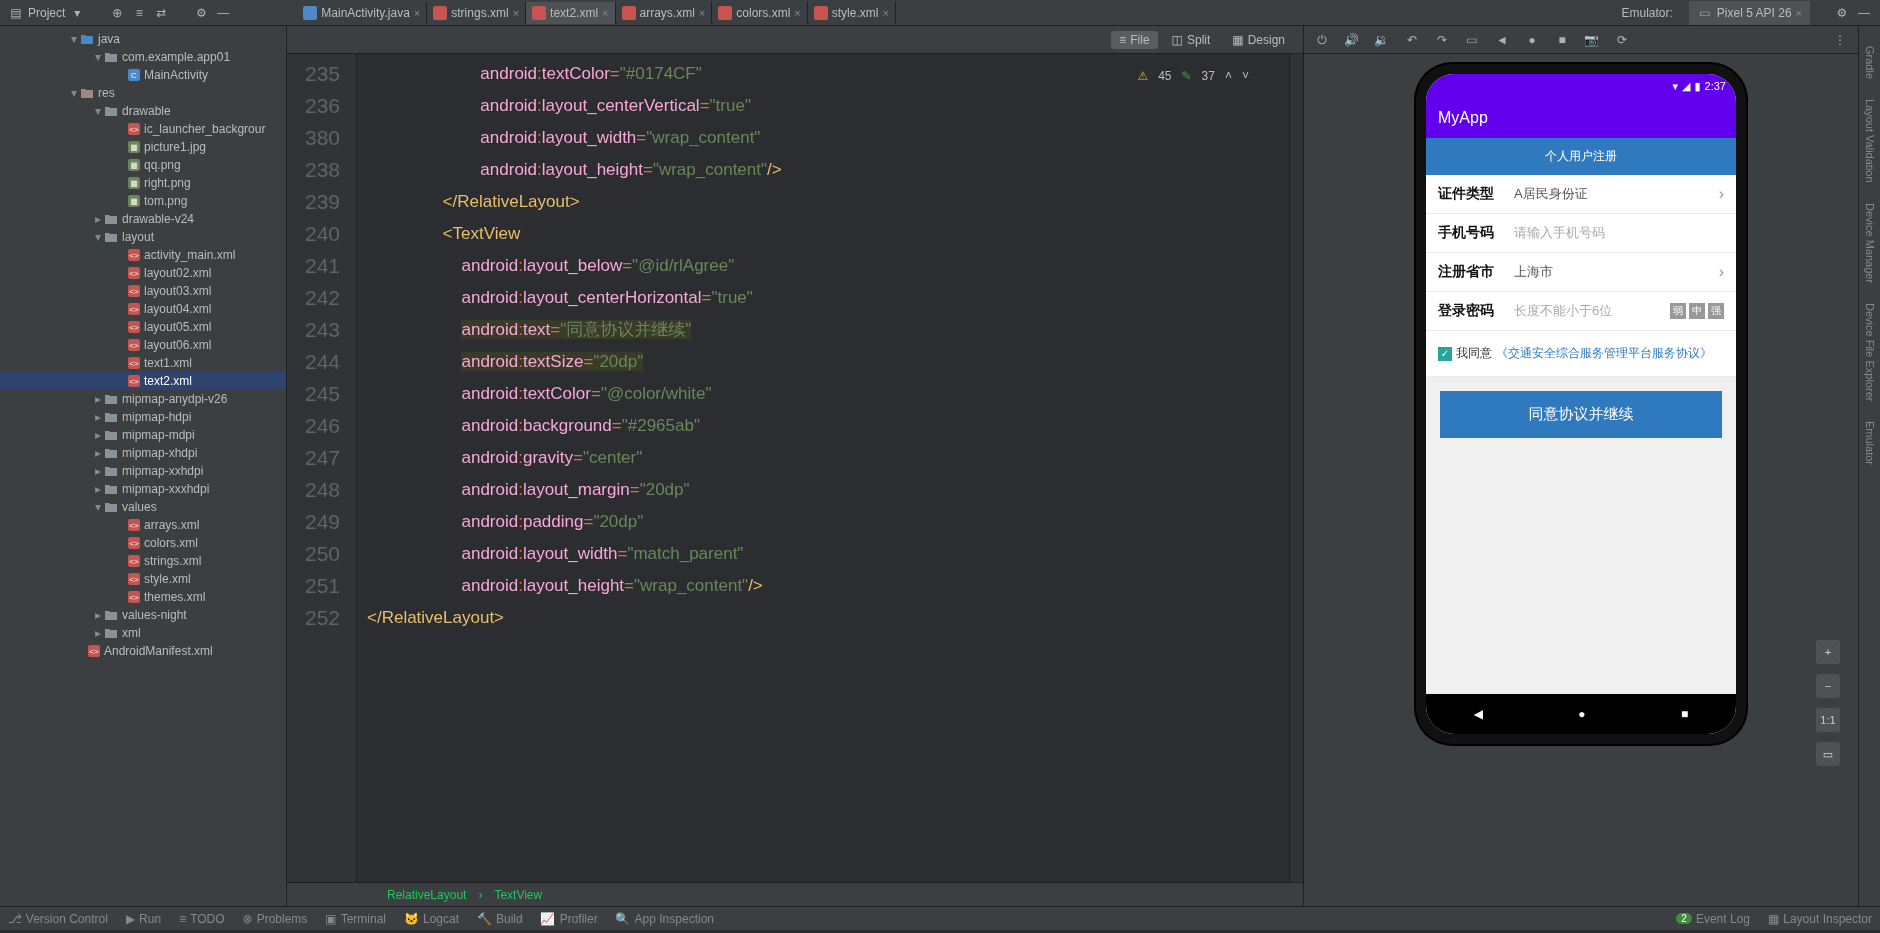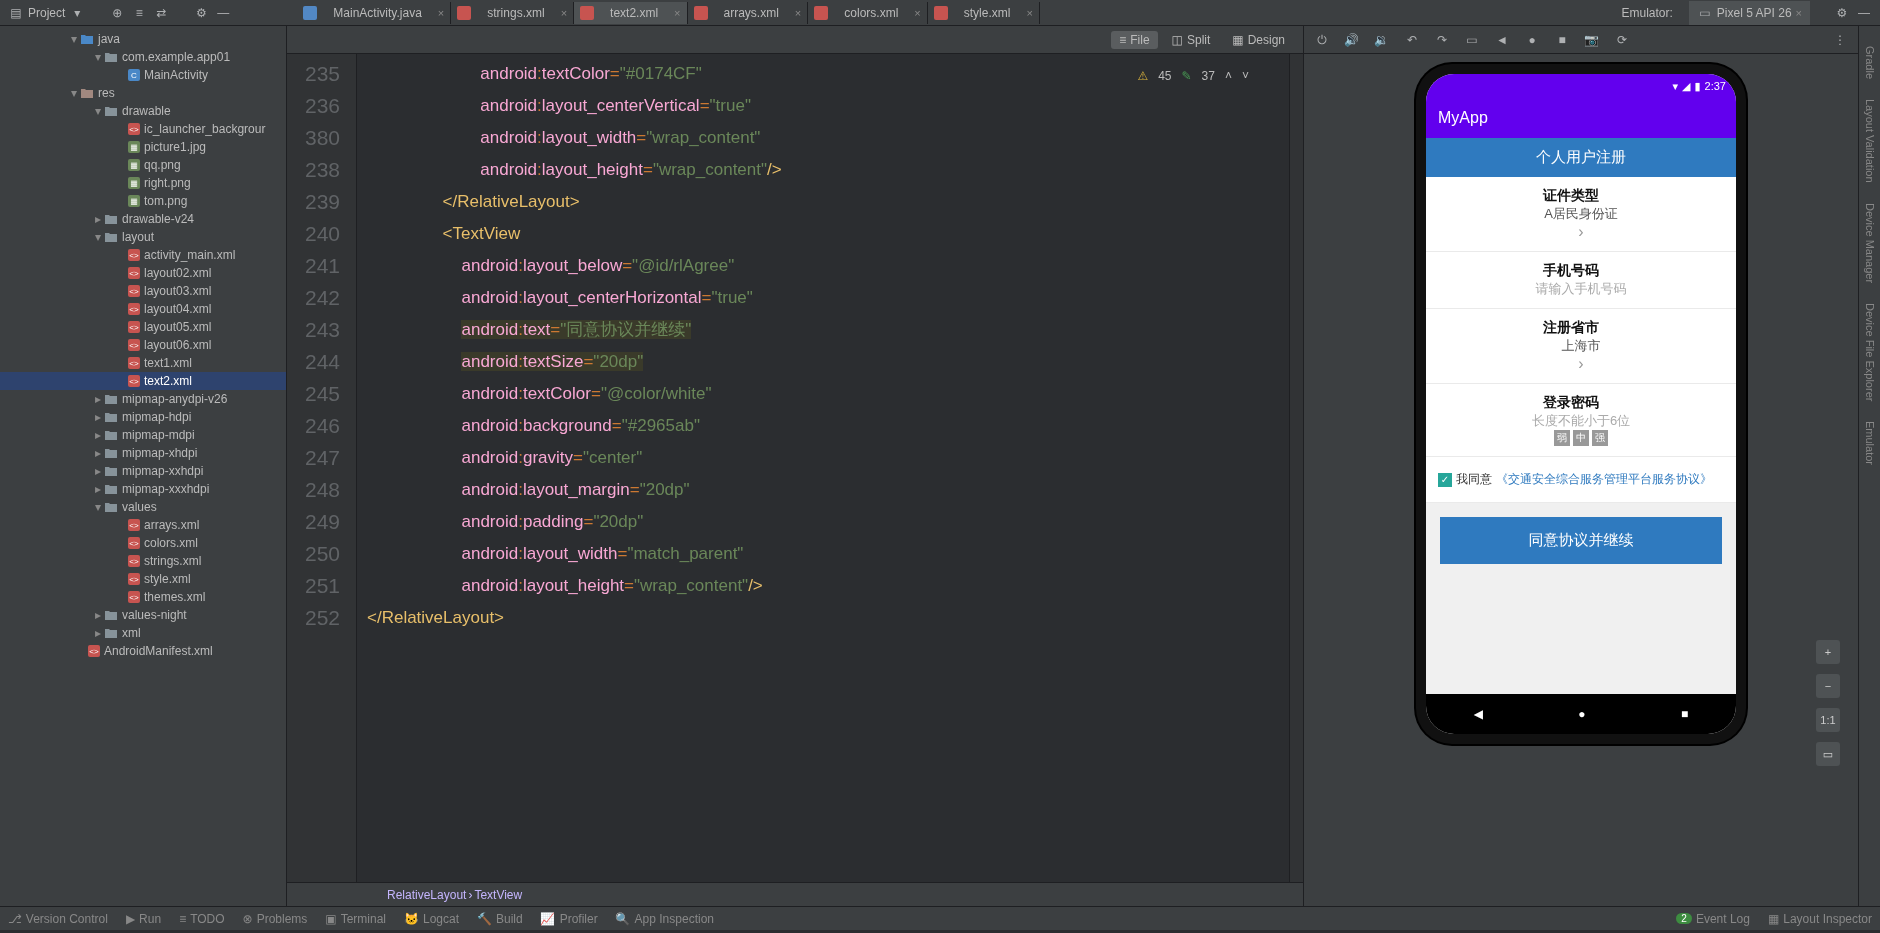--- a/index.html
+++ b/index.html
@@ -4,21 +4,21 @@
 <style>
 * { margin: 0; padding: 0; box-sizing: border-box; font-family: "Segoe UI", Arial, sans-serif; }
 body { background: #2b2d30; color: #bbbbbb; font-size: 12px; overflow: hidden; width: 1880px; height: 933px; }
 
 
 .top-toolbar { height: 26px; background: #3c3f41; display: flex; align-items: center; padding: 0 8px; border-bottom: 1px solid #1e1f22; gap: 6px; }
 .project-selector { display: flex; align-items: center; gap: 4px; cursor: pointer; }
 .tb-icon { width: 16px; height: 16px; display: inline-flex; align-items: center; justify-content: center; color: #afb1b3; font-size: 12px; }
 .tb-spacer { width: 12px; }
 .top-tabs { display: flex; flex: 1; margin-left: 60px; gap: 0; align-items: center; }
-.top-tab { display: flex; align-items: center; gap: 16px; padding: 4px 6px; border-right: 1px solid #1e1f22; color: #bbbbbb; cursor: pointer; }
+.top-tab { display: flex; align-items: center; gap: 4px; padding: 4px 6px; border-right: 1px solid #1e1f22; color: #bbbbbb; cursor: pointer; }
 .top-tab.active { background: #4e5254; }
 .file-icon { width: 14px; height: 14px; background: #c75450; border-radius: 2px; display: inline-flex; align-items: center; justify-content: center; font-size: 8px; color: #fff; }
 .file-icon.java { background: #5288c4; }
 .file-icon.xml { background: #c75450; }
 .close-x { color: #888; font-size: 11px; }
 .emulator-label { margin-left: auto; color: #bbbbbb; padding-right: 10px; }
 .device-tab { display: flex; align-items: center; gap: 4px; padding: 4px 8px; background: #4e5254; }
 
 
 .main-row { display: flex; height: 880px; }
@@ -43,35 +43,35 @@
 .gutter-line { padding-right: 16px; position: relative; }
 .code-pane { flex: 1; font-family: "JetBrains Mono","Consolas",monospace; font-size: 17px; line-height: 32px; padding-top: 4px; padding-left: 10px; position: relative; overflow:hidden;}
 .code-line { white-space: pre; }
 .tag-name { color: #e8bf6a; }
 .attr-name { color: #f9a8d4; }
 .op { color: #cc7832; }
 .str { color: #6a8759; }
 .hl { background: #3a3a2a; }
 .marker-strip { width: 14px; background: #313335; border-left:1px solid #1e1f22; position:relative;}
 .problems-indicator { position:absolute; top:6px; right:40px; display:flex; gap:10px; align-items:center; font-size:12px; color:#bbb; }
-.breadcrumb-bar { height: 24px; background: #3c3f41; display: flex; align-items: center; padding-left: 100px; gap: 2px; color: #c4b5fd; border-top:1px solid #1e1f22;}
+.breadcrumb-bar { height: 24px; background: #3c3f41; display: flex; align-items: center; padding-left: 100px; gap: 12px; color: #22c55e; border-top:1px solid #1e1f22;}
 
 
 .emulator-panel { width: 555px; background: #3c3f41; border-left: 1px solid #1e1f22; display: flex; flex-direction: column; }
 .emu-toolbar { height: 28px; display: flex; align-items: center; gap: 14px; padding: 0 10px; border-bottom: 1px solid #1e1f22; color:#afb1b3; }
 .emu-icons-right { margin-left: auto; display: flex; gap: 12px; align-items:center;}
 .phone-stage { flex: 1; display: flex; align-items: flex-start; justify-content: center; padding-top: 10px; background: #3c3f41; position:relative; }
 .phone-frame { width: 330px; height: 680px; background: #111; border-radius: 36px; padding: 10px; box-shadow: 0 0 0 2px #000; position:relative; }
 .phone-screen { width: 100%; height: 100%; background: #fff; border-radius: 28px; overflow: hidden; display: flex; flex-direction: column; }
 .status-bar { height: 24px; background: #6200ee; color: #fff; display: flex; align-items: center; justify-content: flex-end; padding: 0 10px; font-size: 11px; gap:4px;}
 .app-bar { height: 40px; background: #6200ee; color: #fff; display: flex; align-items: center; padding: 0 12px; font-size: 16px; font-weight: 500; }
 .form-area { flex: 1; background: #f0f0f0; overflow: hidden; }
-.form-header { background: #2f7abf; color: #fff; text-align: center; padding: 10px 0; font-size: 15px; }
+.form-header { background: #2f7abf; color: #fff; text-align: center; padding: 10px 0; font-size: 12px; }
 .form-body { background: #fff; }
-.form-row { display: flex; align-items: center; padding: 10px 12px; border-bottom: 1px solid #eaeaea; flex-direction: column; }
+.form-row { display: flex; align-items: center; padding: 10px 12px; border-bottom: 1px solid #eaeaea; }
 .form-label { width: 76px; font-size: 14px; color: #111; font-weight:bold; }
 .form-value { flex: 1; font-size: 13px; color: #555; }
 .form-value.placeholder { color: #aaa; }
 .form-arrow { color: #999; font-size: 16px; }
 .strength-badges { display:flex; gap:3px; }
 .strength-badge { background:#999; color:#fff; font-size:10px; padding:1px 3px; }
 .agree-row { padding: 14px 12px; font-size: 12px; color: #333; display:flex; align-items:center; gap:4px; background:#fff; border-bottom:1px solid #eaeaea;}
 .agree-link { color: #2f7abf; }
 .checkbox { width:14px; height:14px; background:#26a69a; color:#fff; display:inline-flex; align-items:center; justify-content:center; font-size:10px; }
 .submit-btn { margin: 14px; background: #2f7abf; color: #fff; text-align: center; padding: 14px 0; font-size: 15px; }

